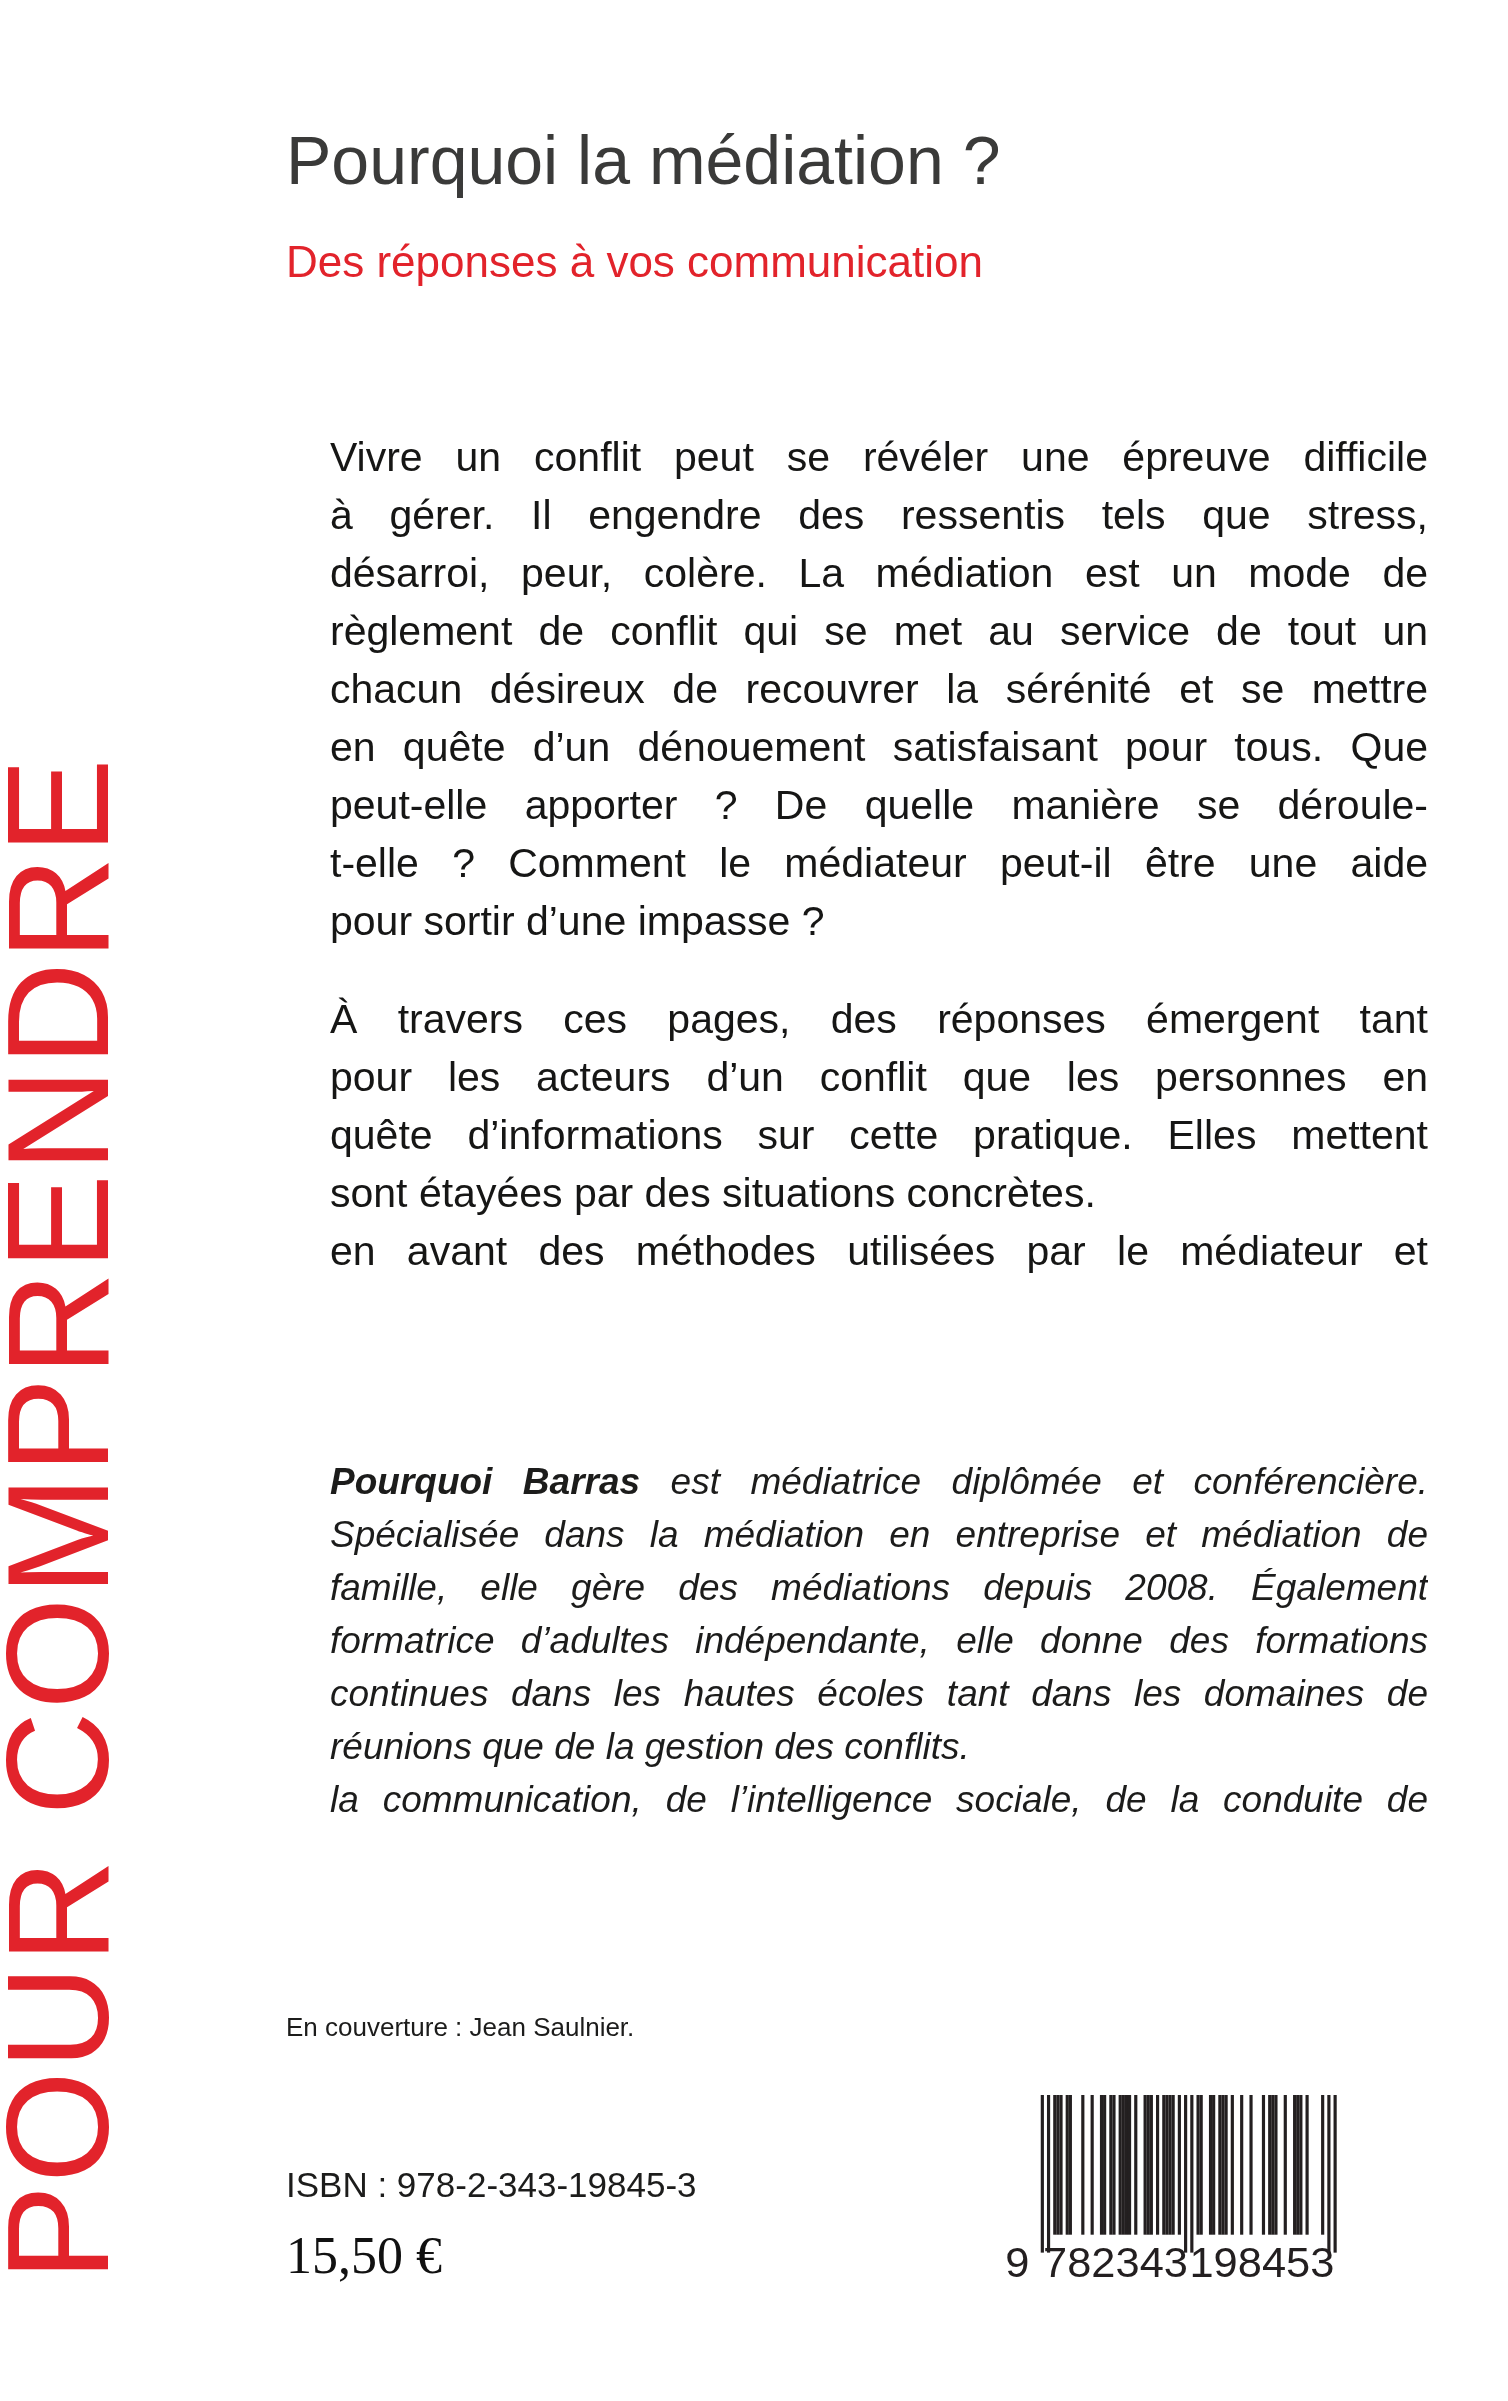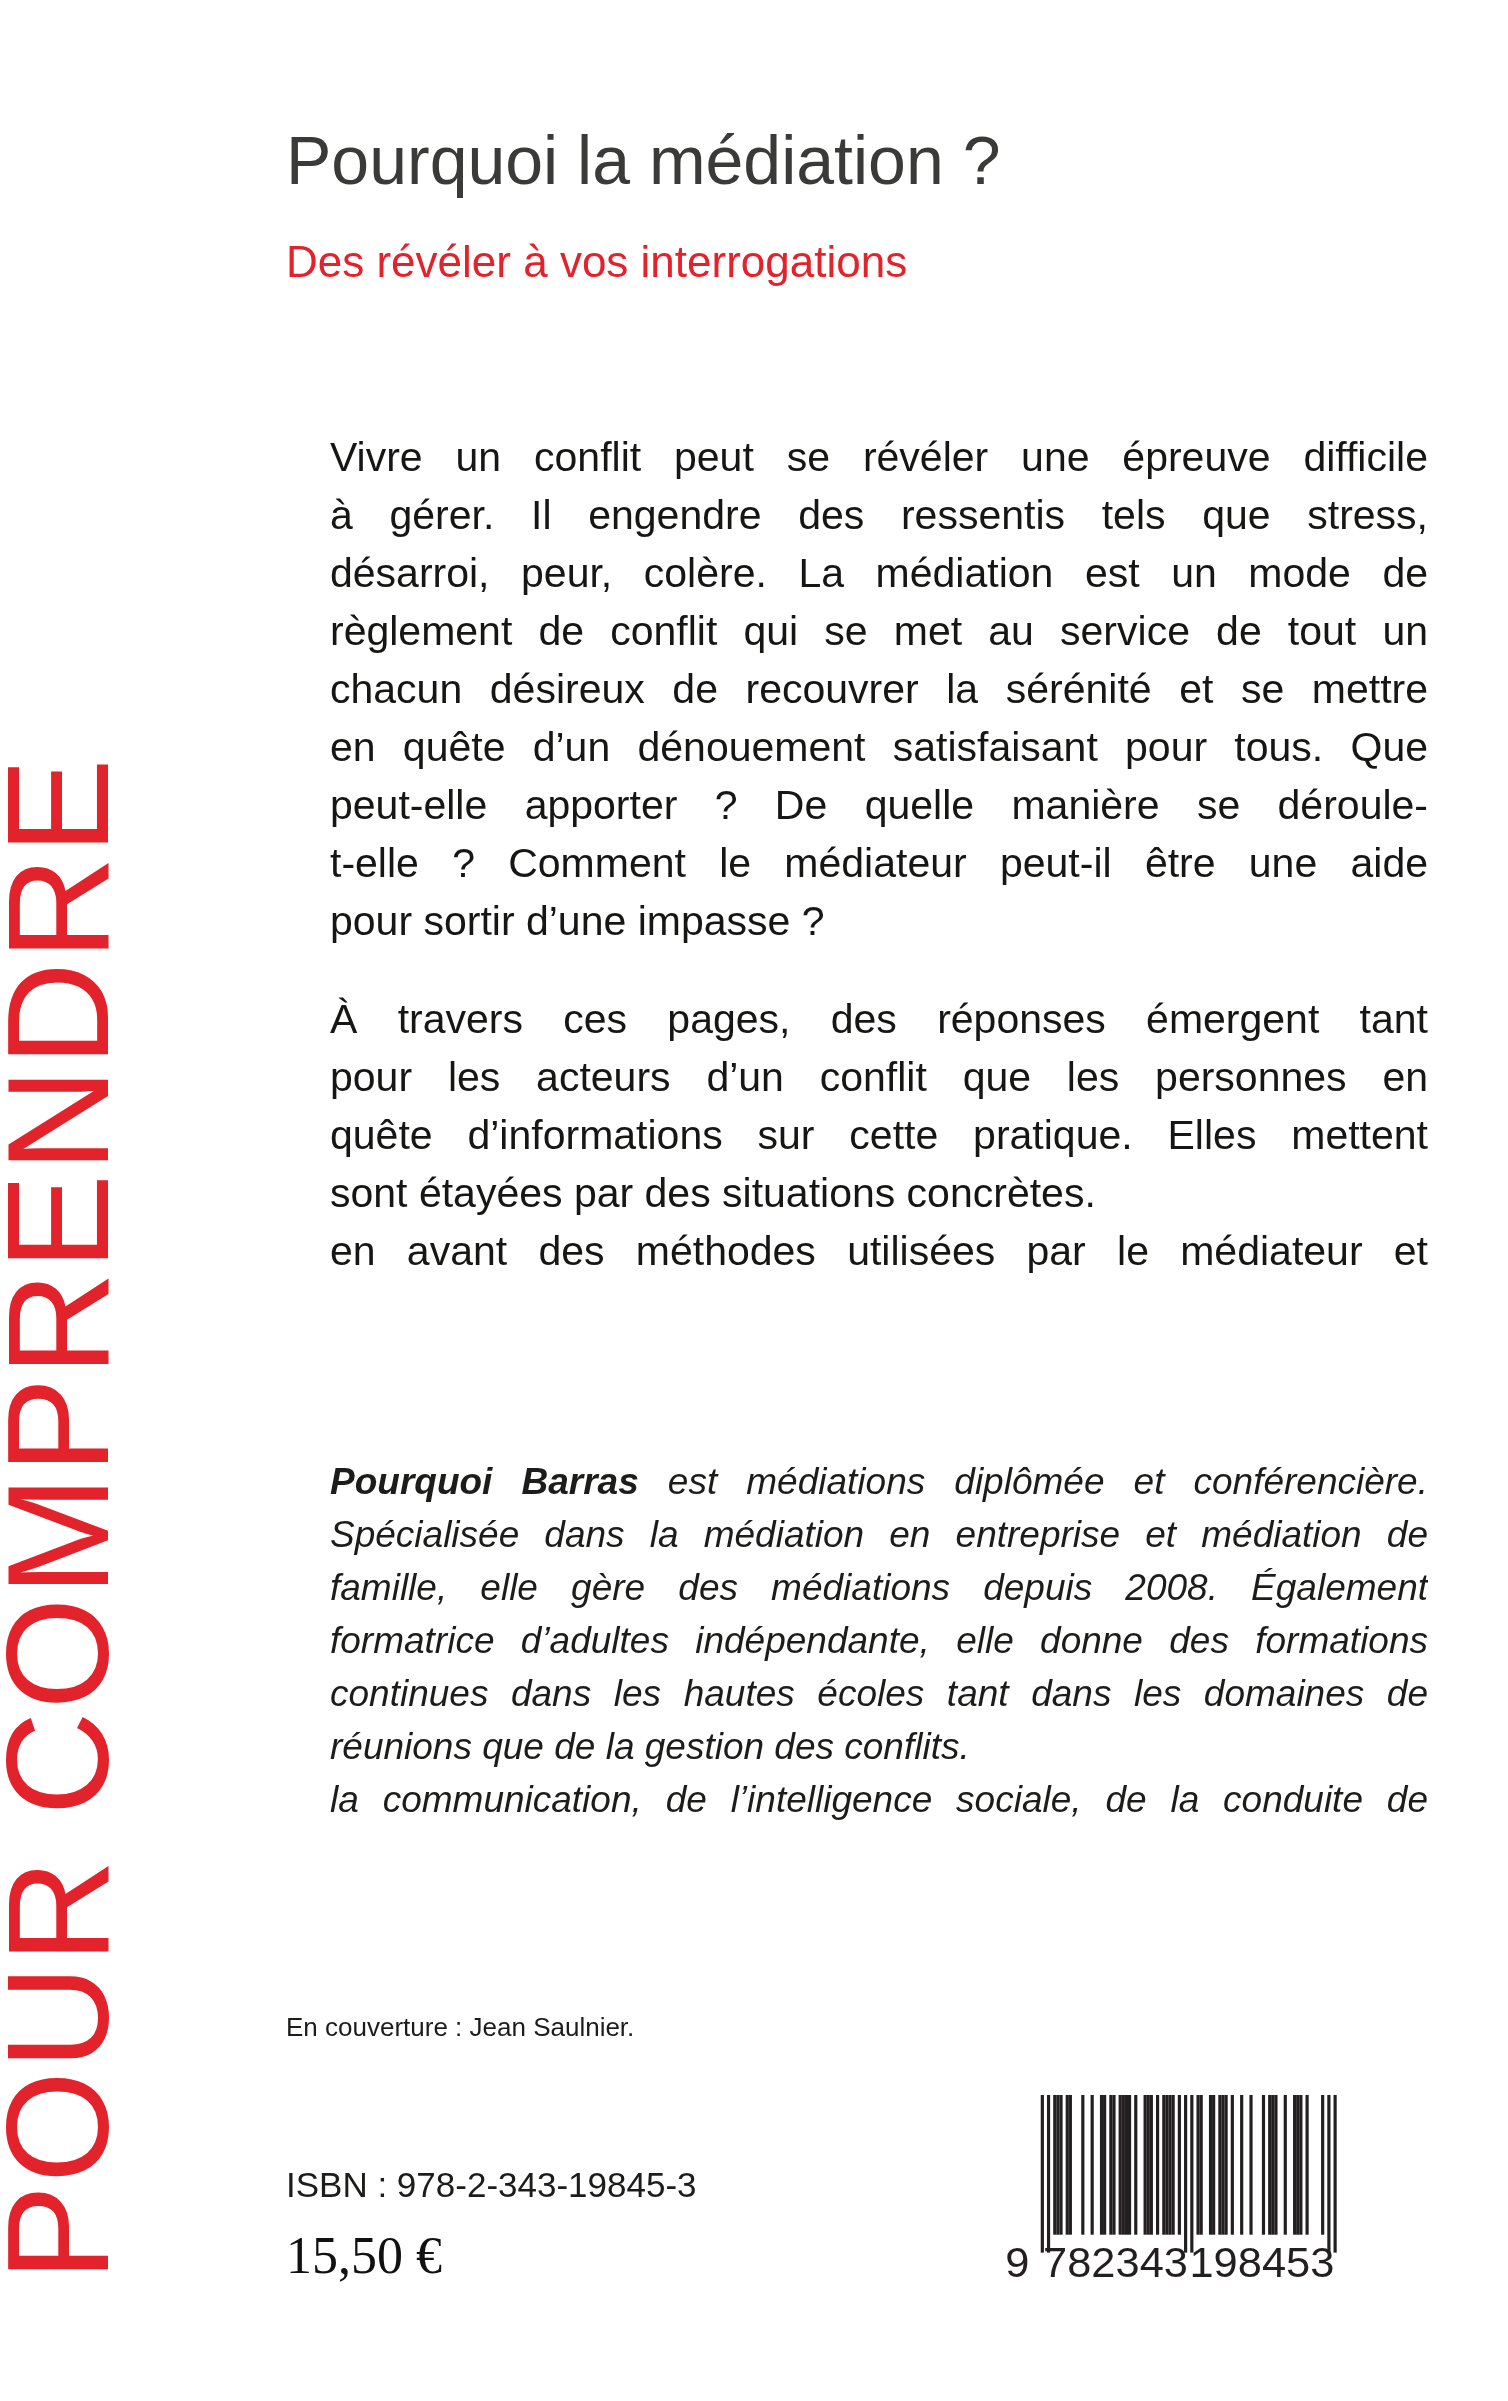--- a/index.html
+++ b/index.html
@@ -74,21 +74,21 @@
 </style>
 </head>
 <body>
 
 <div id="page">
 
   <div id="spine">POUR COMPRENDRE</div>
 
   <div id="title" class="col">Pourquoi la médiation ?</div>
 
-  <div id="subtitle" class="col">Des révéler à vos interrogations</div>
+  <div id="subtitle" class="col">Des réponses à vos communication</div>
 
   <div id="para1" class="col para">
       <div class="jline">Vivre un conflit peut se révéler une épreuve difficile</div>
       <div class="jline">à gérer. Il engendre des ressentis tels que stress,</div>
       <div class="jline">désarroi, peur, colère. La médiation est un mode de</div>
       <div class="jline">règlement de conflit qui se met au service de tout un</div>
       <div class="jline">chacun désireux de recouvrer la sérénité et se mettre</div>
       <div class="jline">en quête d’un dénouement satisfaisant pour tous. Que</div>
       <div class="jline">peut-elle apporter ? De quelle manière se déroule-</div>
       <div class="jline">t-elle ? Comment le médiateur peut-il être une aide</div>
@@ -97,21 +97,21 @@
 
   <div id="para2" class="col para">
       <div class="jline">À travers ces pages, des réponses émergent tant</div>
       <div class="jline">pour les acteurs d’un conflit que les personnes en</div>
       <div class="jline">quête d’informations sur cette pratique. Elles mettent</div>
       <div class="jline is-last">sont étayées par des situations concrètes.</div>
       <div class="jline">en avant des méthodes utilisées par le médiateur et</div>
     </div>
 
   <div id="bio" class="col">
-    <div class="jline"><b>Pourquoi Barras</b><span> est médiations diplômée et conférencière.</span></div>
+    <div class="jline"><b>Pourquoi Barras</b><span> est médiatrice diplômée et conférencière.</span></div>
     <div>
         <div class="jline">Spécialisée dans la médiation en entreprise et médiation de</div>
         <div class="jline">famille, elle gère des médiations depuis 2008. Également</div>
         <div class="jline">formatrice d’adultes indépendante, elle donne des formations</div>
         <div class="jline">continues dans les hautes écoles tant dans les domaines de</div>
         <div class="jline is-last">réunions que de la gestion des conflits.</div>
         <div class="jline">la communication, de l’intelligence sociale, de la conduite de</div>
       </div>
   </div>
 

